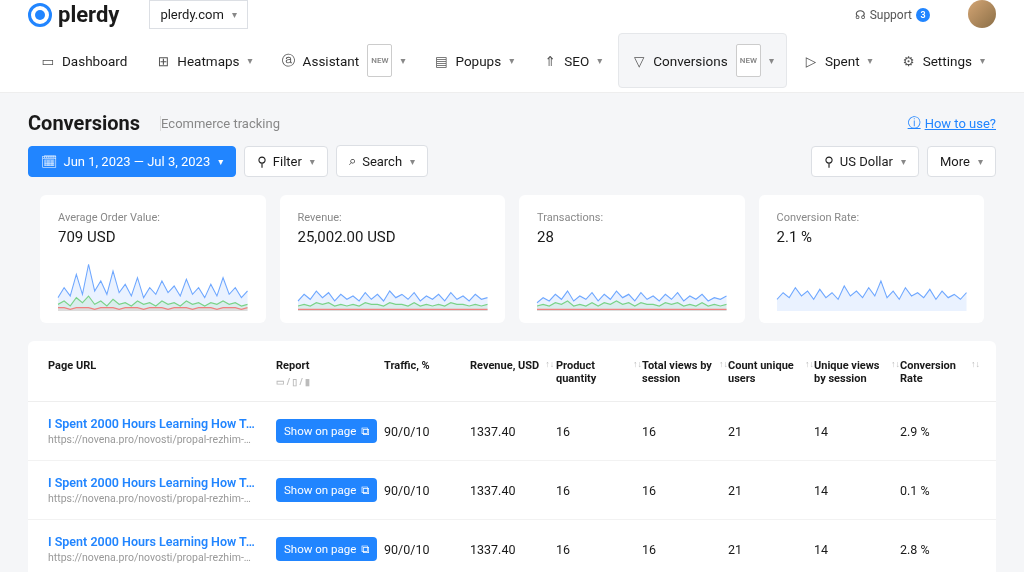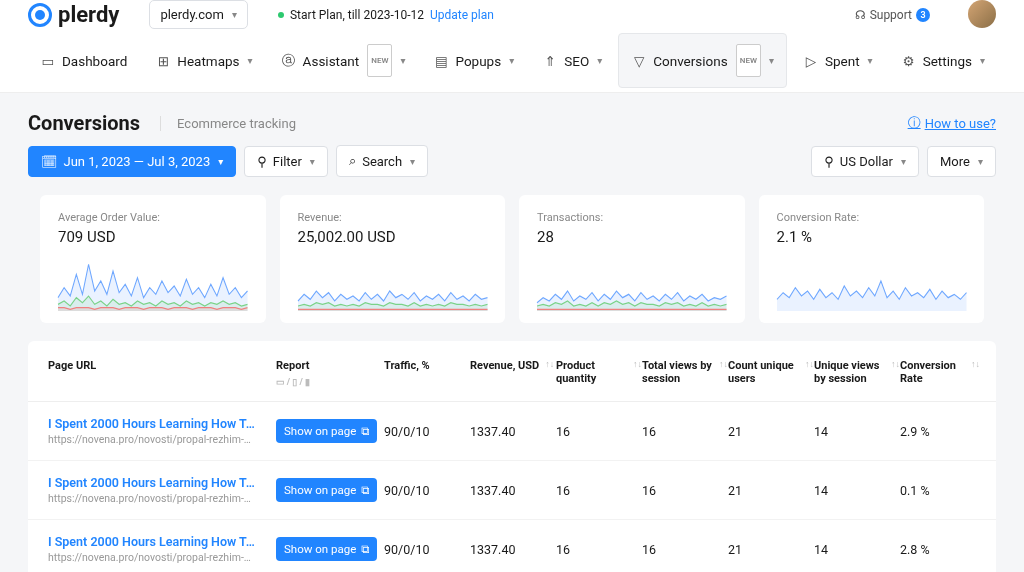--- a/index.html
+++ b/index.html
@@ -1,37 +1,37 @@
 <!DOCTYPE html>
 <html><head>
 <meta charset="utf-8">
 <style>
 *{box-sizing:border-box;margin:0;padding:0;font-family:-apple-system,BlinkMacSystemFont,"Segoe UI",Roboto,sans-serif}
 body{background:#f5f6f8;color:#1a1a1a;font-size:13px}
 .topbar{background:#fff;display:flex;padding:0 28px;gap:30px}
 .logo{display:flex;align-items:center;gap:6px;font-size:22px;font-weight:700;color:#1a1a1a}
 .logo-icon{width:24px;height:24px;border:3px solid #2185ff;border-radius:50%;position:relative}
 .logo-icon::after{content:"";position:absolute;width:10px;height:10px;background:#2185ff;border-radius:50%;top:4px;left:4px}
-.domain-sel{border:1px solid #dcdfe4;border-radius:5px;padding:6px 10px;display:flex;align-items:center;gap:6px;cursor:pointer;font-size:13px}
+.domain-sel{border:1px solid #dcdfe4;border-radius:0;padding:6px 10px;display:flex;align-items:center;gap:6px;cursor:pointer;font-size:13px}
 .plan{display:flex;align-items:center;gap:6px;font-size:12px}
 .dot{width:6px;height:6px;background:#2dc96f;border-radius:50%}
 .plan a{color:#2185ff;text-decoration:none}
 .spacer{flex:1}
 .support{display:flex;align-items:center;gap:4px;font-size:12px;color:#555}
 .badge{background:#2185ff;color:#fff;border-radius:50%;width:14px;height:14px;display:inline-flex;align-items:center;justify-content:center;font-size:9px;font-weight:600}
 .avatar{width:28px;height:28px;border-radius:50%;background:linear-gradient(135deg,#d4a574,#8b6f47);margin-left:8px}
 .navbar{background:#fff;display:flex;align-items:center;padding:0 28px;gap:4px;border-bottom:1px solid #eee}
 .nav-item{display:flex;align-items:center;gap:6px;padding:14px 12px;cursor:pointer;font-size:13.5px;color:#1a1a1a;position:relative}
 .nav-item.active{background:#f5f6f8;border:1px solid #e5e7ea;border-radius:4px;padding:10px 12px;margin:4px 0}
 .nav-icon{width:16px;height:16px;display:inline-flex;align-items:center;justify-content:center;color:#555}
 .new-tag{font-size:8px;font-weight:600;background:#fff;border:1px solid #ccc;padding:11px 3px;border-radius:2px;margin-left:2px;color:#888;vertical-align:super}
 .chev{font-size:10px;color:#888;margin-left:2px}
 .page-head{padding:18px 28px 10px;display:flex;align-items:center;gap:20px}
 .page-title{font-size:20px;font-weight:700}
-.subtitle{color:#888;font-size:13px;border-left:1px solid #ddd;padding-left:16px}
+.subtitle{color:#888;font-size:13px;border-left:1px solid #ddd;}
 .howto{margin-left:auto;color:#2185ff;font-size:13px;display:flex;align-items:center;gap:4px}
 .controls{padding:0 28px 18px;display:flex;align-items:center;gap:8px}
 .btn{border:1px solid #dcdfe4;background:#fff;border-radius:4px;padding:7px 12px;display:inline-flex;align-items:center;gap:6px;cursor:pointer;font-size:13px}
 .btn.primary{background:#2185ff;border-color:#2185ff;color:#fff}
 .cards{padding:0 40px;display:flex;gap:14px}
 .card{flex:1;background:#fff;border-radius:6px;padding:16px 18px 0;position:relative;overflow:hidden;height:128px}
 .card-label{font-size:11px;color:#888;margin-bottom:4px}
 .card-value{font-size:15px;font-weight:400;margin-bottom:15px}
 .spark{width:100%;height:50px;display:block}
 .table-wrap{margin:18px 28px;background:#fff;border-radius:6px;padding:0}
@@ -61,25 +61,20 @@
 
 <div class="topbar">
   <div class="logo">
     <span class="logo-icon"></span>
     <span>plerdy</span>
   </div>
   <div class="domain-sel">
     <span>plerdy.com</span>
     <span class="chev">▾</span>
   </div>
-  <div class="plan">
-    <span class="dot"></span>
-    <span>Start Plan, till 2023-10-12</span>
-    <a href="#">Update plan</a>
-  </div>
   <div class="spacer"></div>
   <div class="support">
     <span>☊</span>
     <span>Support</span>
     <span class="badge">3</span>
   </div>
   <div class="avatar"></div>
 </div>
 
 <div class="navbar">

